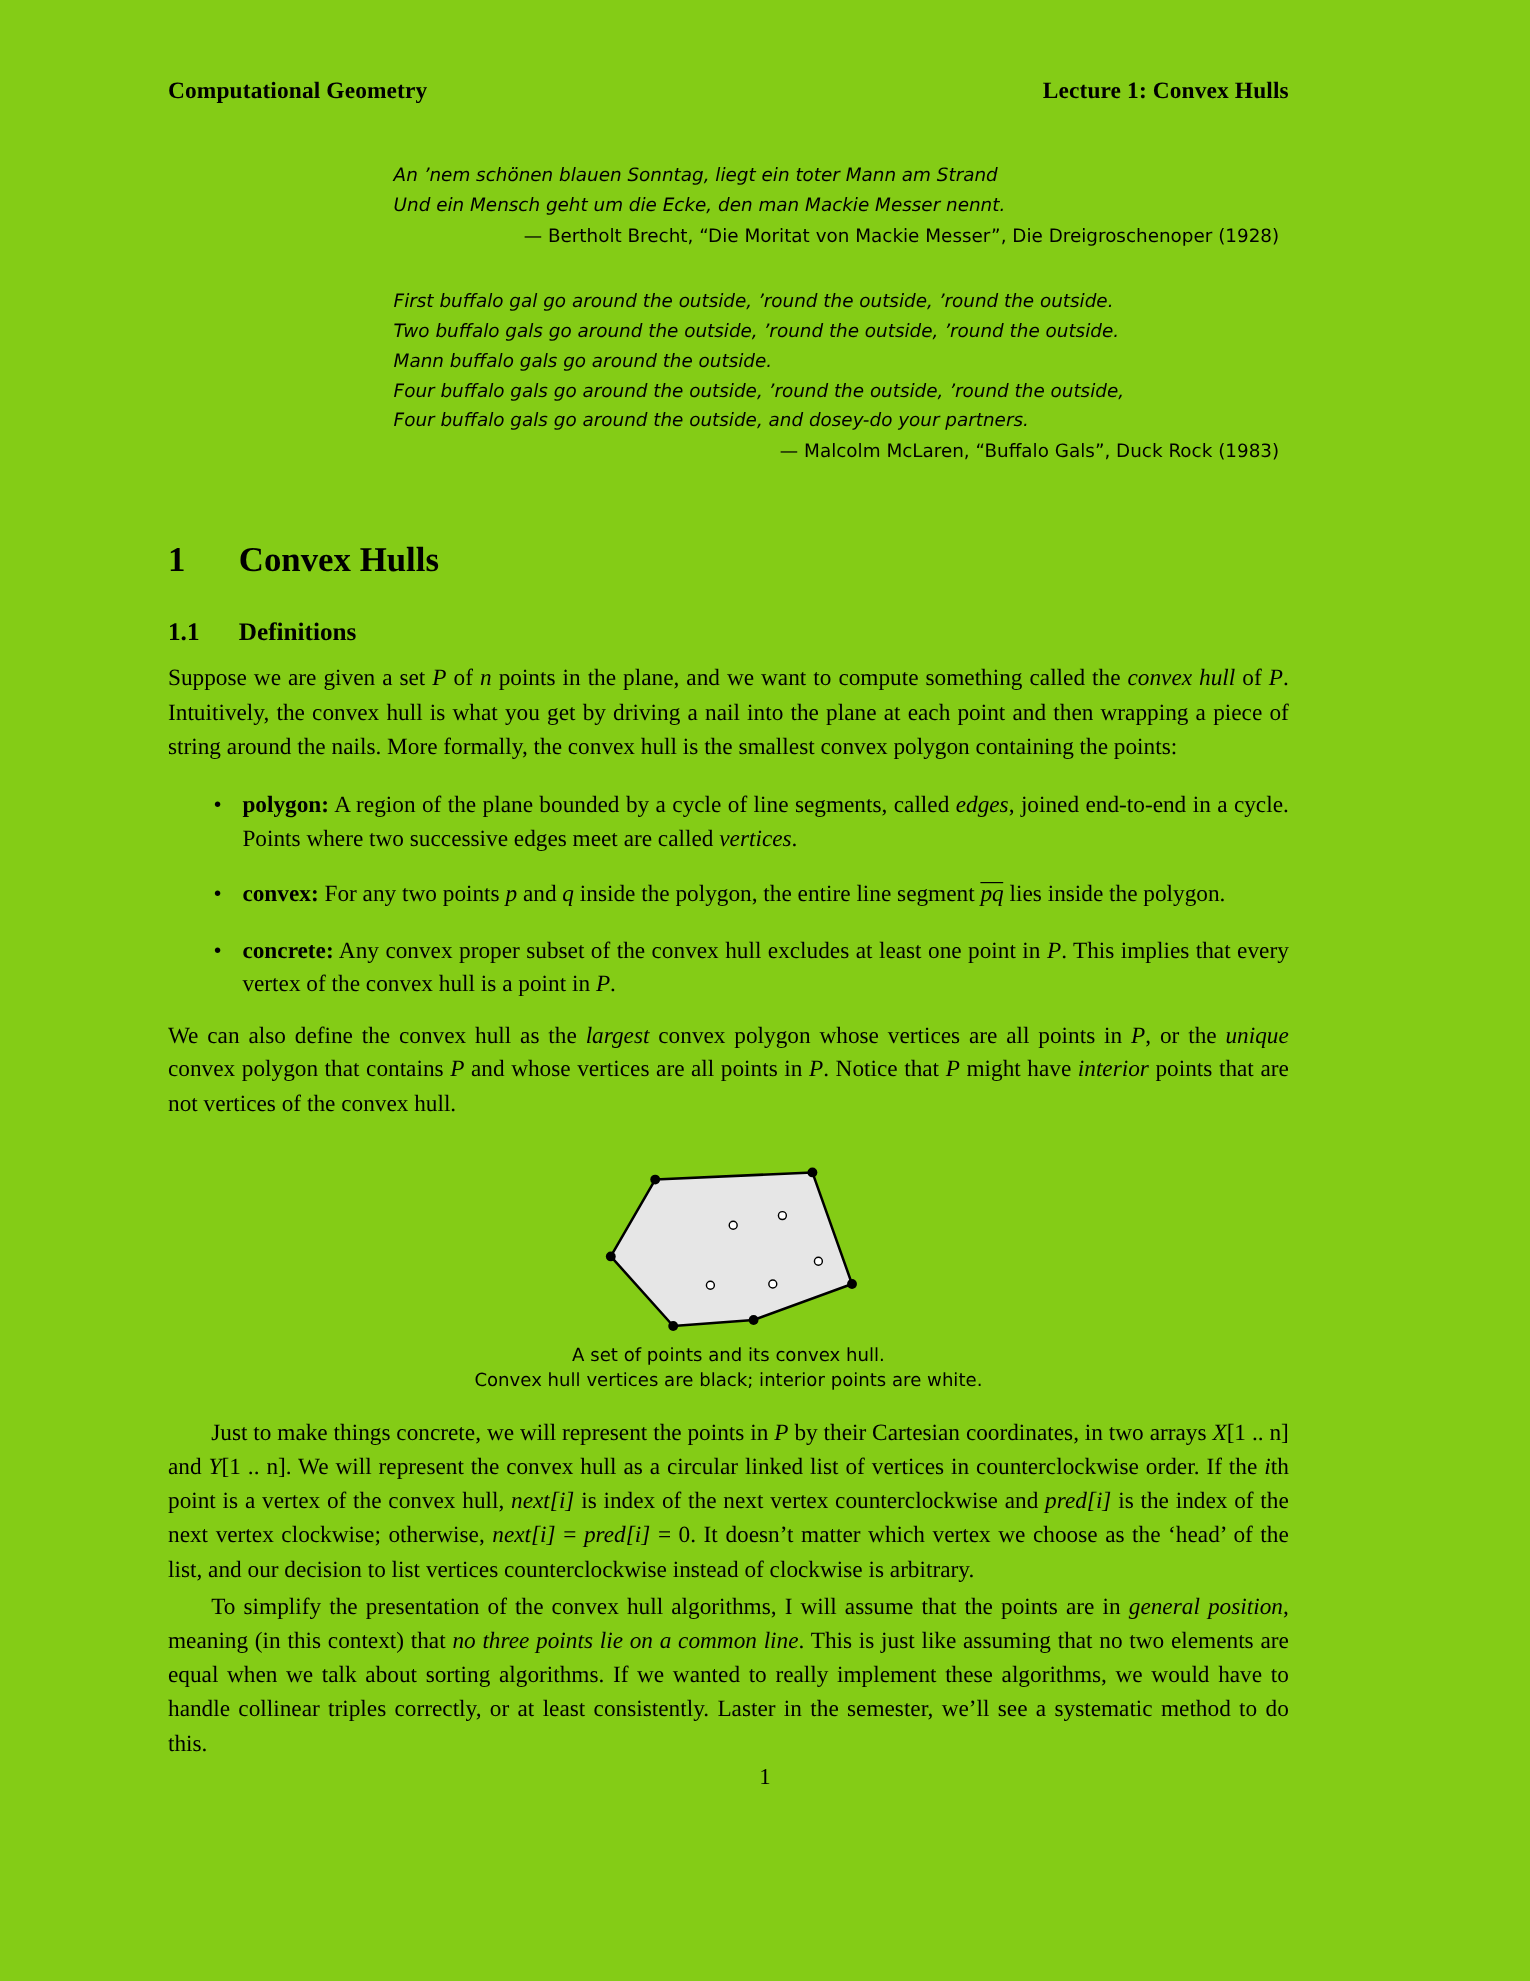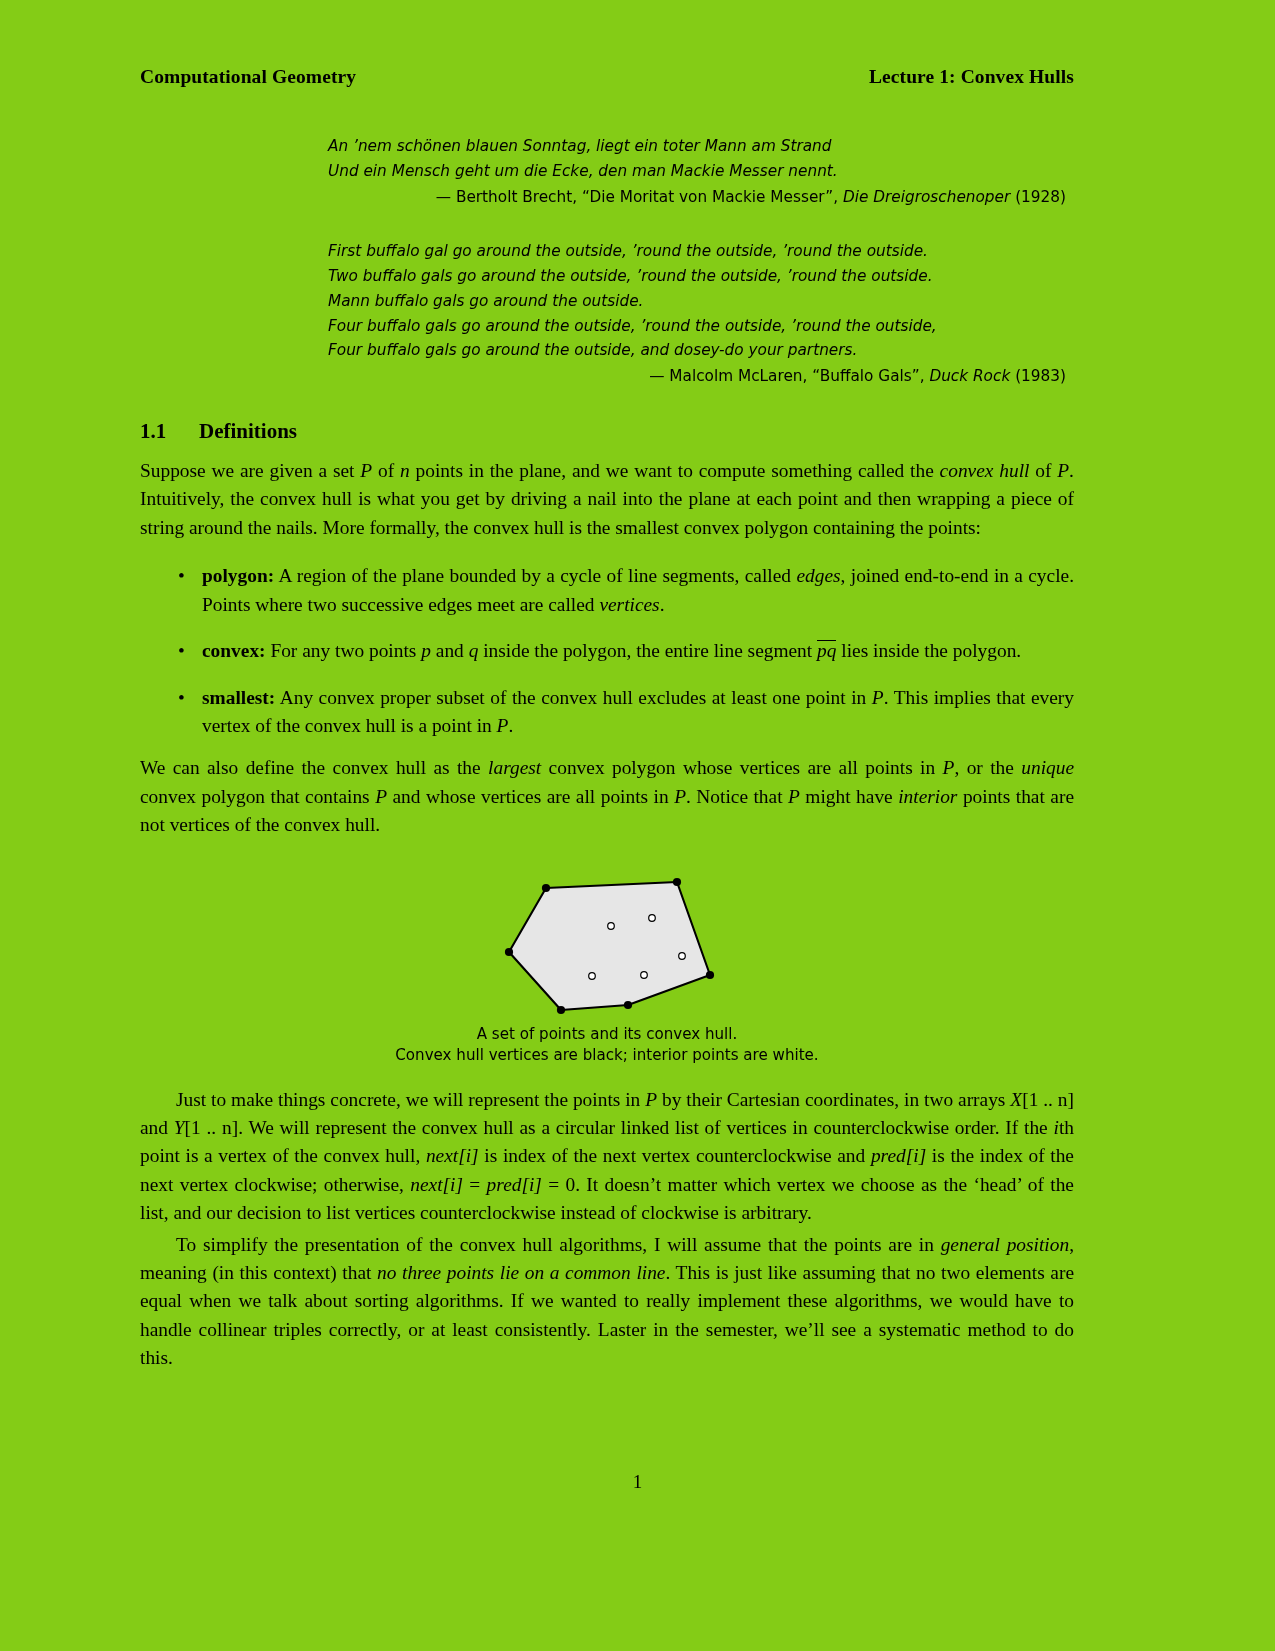--- a/index.html
+++ b/index.html
@@ -43,21 +43,21 @@
   .epigraph .verse {
     font-style: italic;
     margin-left: 188px;
   }
   .epigraph .verse div { white-space: nowrap; }
   .attrib {
     text-align: right;
     margin-top: 1px;
     font-style: normal;
   }
-  .attrib .work { font-style: italic; }
+  .attrib .work { }
   .epi1 { margin-top: 46px; }
   .epi2 { margin-top: 30px; }
   .epi1 .attrib { margin-right: 8px; }
   .epi2 .attrib { margin-right: 8px; }
 
   
   h1.sec {
     font-size: 29px;
     font-weight: bold;
     margin: 62px 0 0 0;
@@ -166,37 +166,38 @@
       <div class="verse">
         <div>First buffalo gal go around the outside, ’round the outside, ’round the outside.</div>
         <div>Two buffalo gals go around the outside, ’round the outside, ’round the outside.</div>
         <div>Mann buffalo gals go around the outside.</div>
         <div>Four buffalo gals go around the outside, ’round the outside, ’round the outside,</div>
         <div>Four buffalo gals go around the outside, and dosey-do your partners.</div>
       </div>
       <div class="attrib"><span>— Malcolm McLaren, “Buffalo Gals”, </span><span class="work">Duck Rock</span><span> (1983)</span></div>
     </div>
 
+    <h1 class="sec"><span class="num">1</span><span>Convex Hulls</span></h1>
 
     <h2 class="subsec"><span class="num">1.1</span><span>Definitions</span></h2>
 
     <p class="body"><span>Suppose we are given a set </span><span class="mvar">P</span><span> of </span><span class="mvar">n</span><span> points in the plane, and we want to compute something called the </span><span class="it">convex hull</span><span> of </span><span class="mvar">P</span><span>. Intuitively, the convex hull is what you get by driving a nail into the plane at each point and then wrapping a piece of string around the nails. More formally, the convex hull is the smallest convex polygon containing the points:</span></p>
 
     <ul class="bullets">
 
       <li>
         <span class="dot">•</span><b>polygon:</b><span> A region of the plane bounded by a cycle of line segments, called </span><span class="it">edges</span><span>, joined end-to-end in a cycle. Points where two successive edges meet are called </span><span class="it">vertices</span><span>.</span>
       </li>
 
       <li>
         <span class="dot">•</span><b>convex:</b><span> For any two points </span><span class="mvar">p</span><span> and </span><span class="mvar">q</span><span> inside the polygon, the entire line segment </span><span class="ovl">pq</span><span> lies inside the polygon.</span>
       </li>
 
       <li>
-        <span class="dot">•</span><b>smallest:</b><span> Any convex proper subset of the convex hull excludes at least one point in </span><span class="mvar">P</span><span>. This implies that every vertex of the convex hull is a point in </span><span class="mvar">P</span><span>.</span>
+        <span class="dot">•</span><b>concrete:</b><span> Any convex proper subset of the convex hull excludes at least one point in </span><span class="mvar">P</span><span>. This implies that every vertex of the convex hull is a point in </span><span class="mvar">P</span><span>.</span>
       </li>
 
     </ul>
 
     <p class="body"><span>We can also define the convex hull as the </span><span class="it">largest</span><span> convex polygon whose vertices are all points in </span><span class="mvar">P</span><span>, or the </span><span class="it">unique</span><span> convex polygon that contains </span><span class="mvar">P</span><span> and whose vertices are all points in </span><span class="mvar">P</span><span>. Notice that </span><span class="mvar">P</span><span> might have </span><span class="it">interior</span><span> points that are not vertices of the convex hull.</span></p>
 
     <div class="figure">
       <svg width="262" height="152" viewBox="-8 -10 262 152">
         <polygon id="hull-poly" fill="#e6e6e6" stroke="#000000" stroke-width="2.1" stroke-linejoin="round" points="62,12 193,6 226,99 144,129 77,134 25,76"></polygon>
         <g id="hull-verts">

